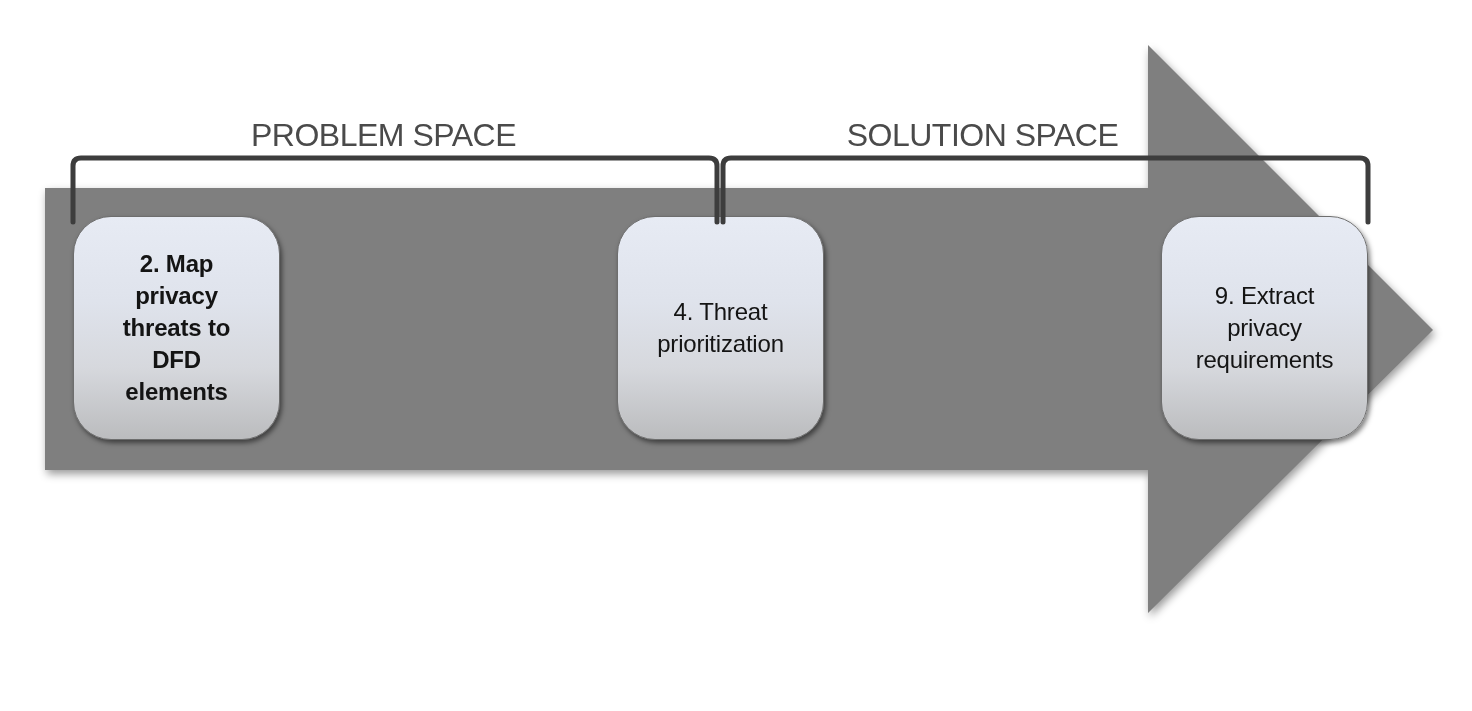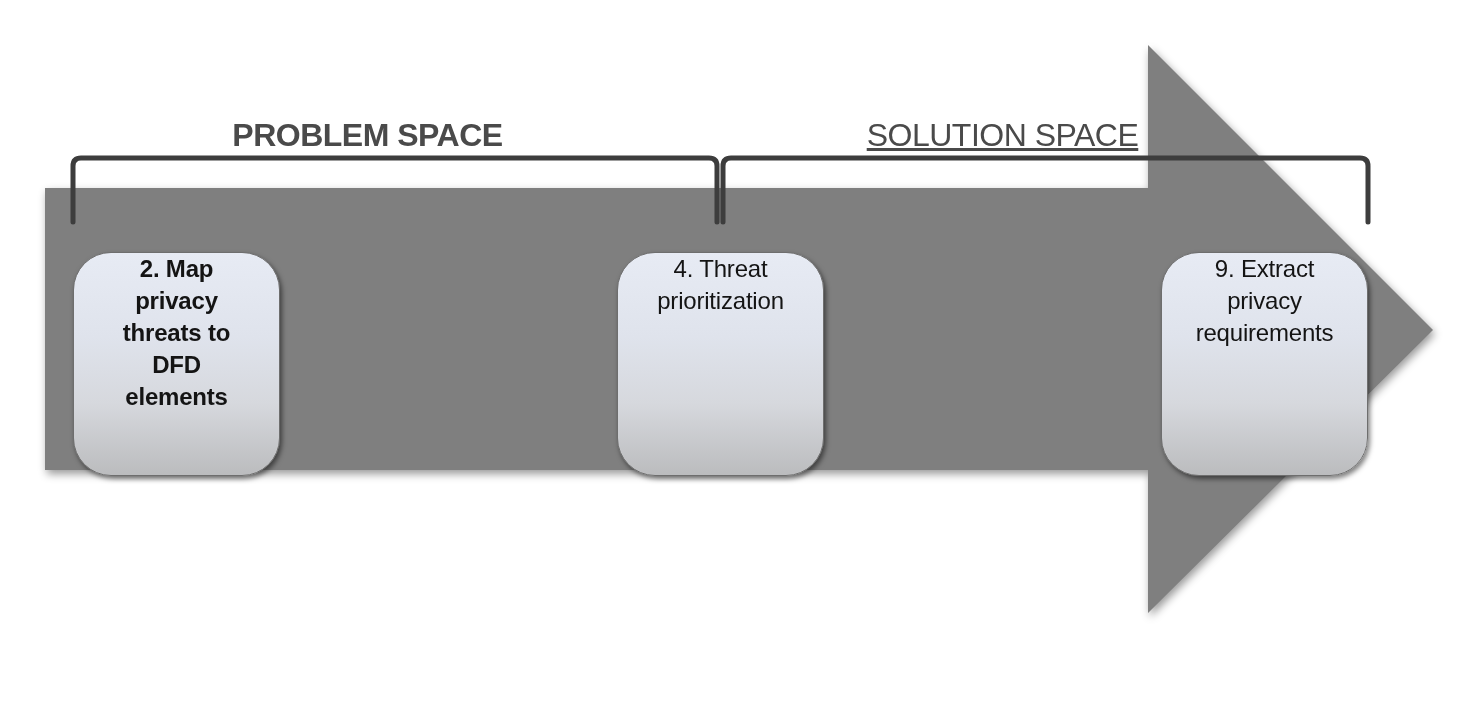--- a/index.html
+++ b/index.html
@@ -21,24 +21,23 @@
     display: flex;
     justify-content: space-between;
   }
   .step-box {
     width: 205px; height: 222px;
     border-radius: 38px;
     border: 1px solid #6e6e6e;
     background: linear-gradient(180deg, #e7ebf4 0%, #dfe3ec 38%, #d6d8dd 68%, #bbbcbe 100%);
     box-shadow: 2px 3px 5px rgba(0,0,0,0.50);
     display: flex;
-    align-items: flex-start;
+    align-items: center;
     justify-content: center;
     text-align: center;
-    margin-top: 36px;
   }
   .step-text {
     white-space: pre-line;
     font-size: 24px;
     line-height: 32px;
     color: #141414;
     letter-spacing: -0.2px;
   }
   .emphasis .step-text { font-weight: 700; }
   .bracket-layer { z-index: 3; pointer-events: none; }
@@ -46,22 +45,22 @@
     position: absolute;
     top: 118px;
     width: 645px;
     text-align: center;
     font-size: 32px;
     line-height: 34px;
     letter-spacing: -0.5px;
     color: #4a4a4a;
     z-index: 4;
   }
-  .label-problem { left: 45px; font-weight: bold; }
-  .label-solution { left: 680px; text-decoration: underline; }
+  .label-problem { left: 61px; }
+  .label-solution { left: 660px; }
 </style>
 </head>
 <body>
 
 <div class="stage">
 
   <svg class="layer arrow-layer" viewBox="0 0 1472 711">
     <polygon points="45,188 1148,188 1148,45 1433,330 1148,613 1148,470 45,470" fill="#7f7f7f" style="filter: drop-shadow(2px 4px 4px rgba(0,0,0,0.40));"></polygon>
   </svg>
 

